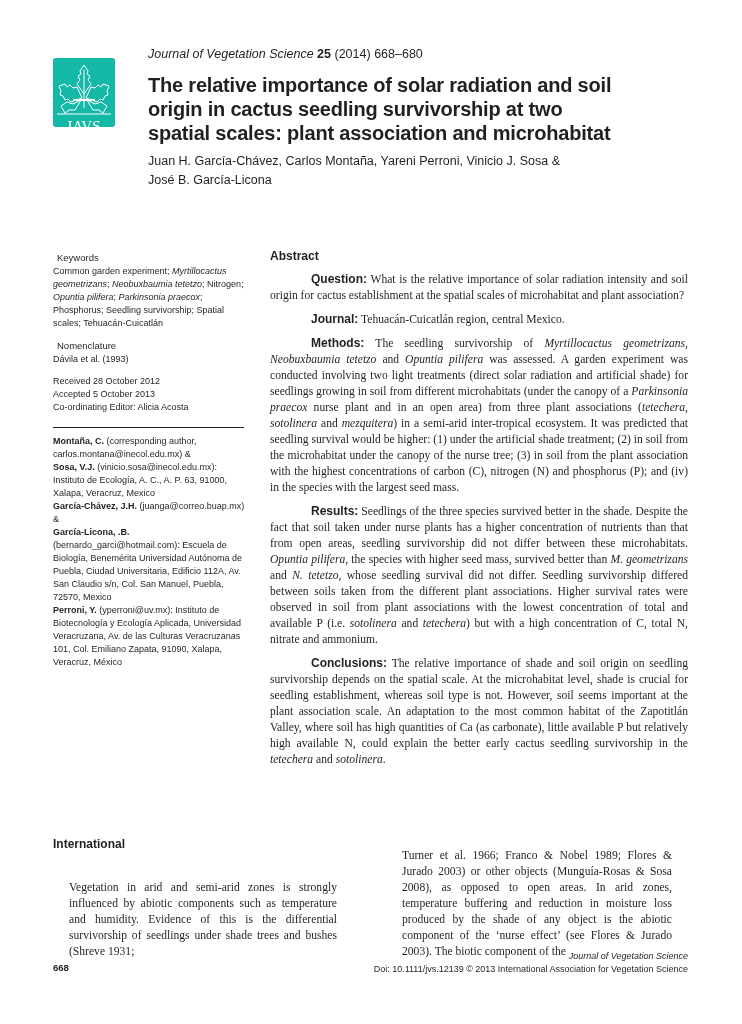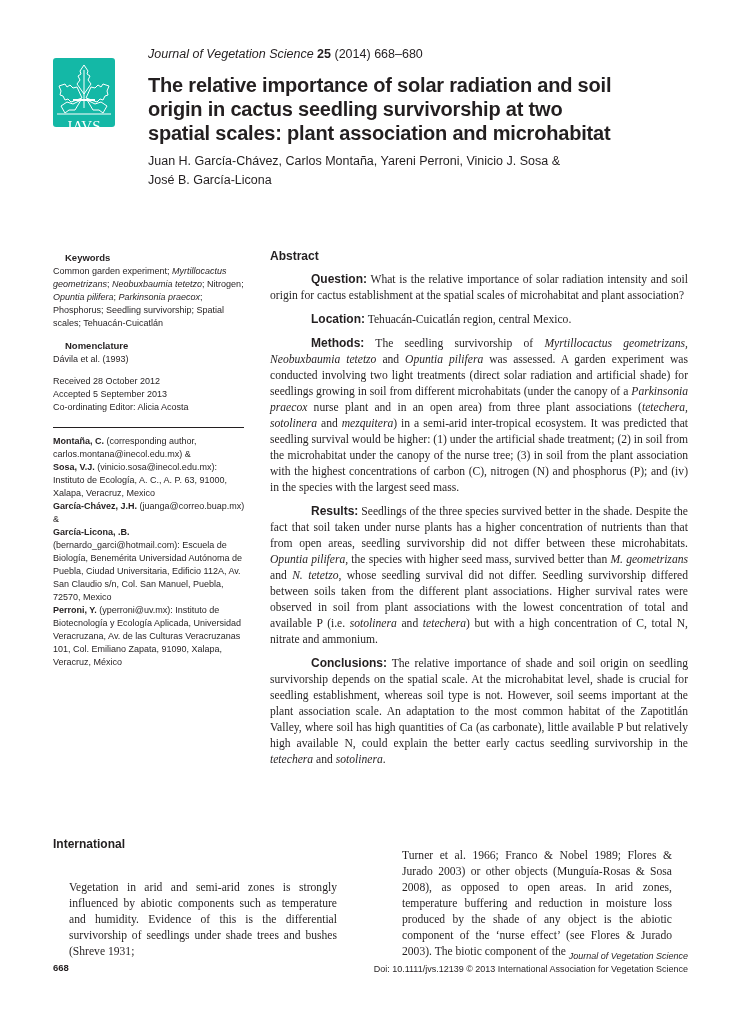--- a/index.html
+++ b/index.html
@@ -10,21 +10,21 @@
   
   .journal-line { position: absolute; left: 148px; top: 47px; font-size: 12.5px; color: #231f20; }
   .journal-line i { font-style: italic; }
   .logo { position: absolute; left: 53px; top: 58px; width: 62px; height: 69px; background: #14b8a6; border-radius: 3px; }
   .logo svg { display: block; }
   .title { position: absolute; left: 148px; top: 73px; width: 480px; font-size: 20px; line-height: 24px; font-weight: bold; color: #231f20; margin: 0; letter-spacing: -0.2px; }
   .authors { position: absolute; left: 148px; top: 152px; width: 440px; font-size: 12.5px; line-height: 19px; color: #231f20; }
 
   
   .left-col { position: absolute; left: 53px; top: 251px; width: 194px; font-size: 9px; line-height: 13px; color: #231f20; }
-  .left-col h4 { font-size: 9.5px; font-weight: bold; margin: 0 0 1px 12px; }
+  .left-col h4 { font-size: 9.5px; font-weight: normal; margin: 0 0 1px 4px; }
   .left-col p { margin: 0; }
   .left-col .block { margin-bottom: 9px; }
   .left-col .rule { border-top: 1px solid #231f20; margin: 13px 0 7px 0; width: 191px; }
   .left-col b { font-weight: bold; }
   .left-col i { font-style: italic; }
 
   
   .abstract { position: absolute; left: 270px; top: 249px; width: 418px; }
   .abstract h3 { font-size: 12px; font-weight: bold; margin: 0 0 8px 0; }
   .abs-para { font-size: 11.6px; line-height: 16px; text-align: justify; margin: 0 0 7px 0; }
@@ -83,34 +83,34 @@
   <div class="block">
     <h4>Keywords</h4>
     <p id="keywords-text"><span>Common garden experiment; </span><i>Myrtillocactus geometrizans</i><span>; </span><i>Neobuxbaumia tetetzo</i><span>; Nitrogen; </span><i>Opuntia pilifera</i><span>; </span><i>Parkinsonia praecox</i><span>; Phosphorus; Seedling survivorship; Spatial scales; Tehuacán-Cuicatlán</span></p>
   </div>
   <div class="block">
     <h4>Nomenclature</h4>
     <p>Dávila et al. (1993)</p>
   </div>
   <div class="block">
     <p>Received 28 October 2012</p>
-    <p>Accepted 5 September 2013</p>
+    <p>Accepted 5 October 2013</p>
     <p>Co-ordinating Editor: Alicia Acosta</p>
   </div>
   <div class="rule"></div>
   <div id="affiliations">
       <p><b>Montaña, C.</b><span> (corresponding author, carlos.montana@inecol.edu.mx) &amp;</span><br><b>Sosa, V.J.</b><span> (vinicio.sosa@inecol.edu.mx): Instituto de Ecología, A. C., A. P. 63, 91000, Xalapa, Veracruz, Mexico</span><br><b>García-Chávez, J.H.</b><span> (juanga@correo.buap.mx) &amp;</span><br><b>García-Licona, .B.</b><span> (bernardo_garci@hotmail.com): Escuela de Biología, Benemérita Universidad Autónoma de Puebla, Ciudad Universitaria, Edificio 112A, Av. San Claudio s/n, Col. San Manuel, Puebla, 72570, Mexico</span><br><b>Perroni, Y.</b><span> (yperroni@uv.mx): Instituto de Biotecnología y Ecología Aplicada, Universidad Veracruzana, Av. de las Culturas Veracruzanas 101, Col. Emiliano Zapata, 91090, Xalapa, Veracruz, México</span></p>
     </div>
 </div>
 
 <div class="abstract serif">
   <h3 class="sans">Abstract</h3>
   <div id="abstract-sections">
       <p class="abs-para"><span class="lbl">Question:</span><span> What is the relative importance of solar radiation intensity and soil origin for cactus establishment at the spatial scales of microhabitat and plant association?</span></p>
-      <p class="abs-para"><span class="lbl">Location:</span><span> Tehuacán-Cuicatlán region, central Mexico.</span></p>
+      <p class="abs-para"><span class="lbl">Journal:</span><span> Tehuacán-Cuicatlán region, central Mexico.</span></p>
       <p class="abs-para"><span class="lbl">Methods:</span><span> The seedling survivorship of </span><i>Myrtillocactus geometrizans, Neobuxbaumia tetetzo</i><span> and </span><i>Opuntia pilifera</i><span> was assessed. A garden experiment was conducted involving two light treatments (direct solar radiation and artificial shade) for seedlings growing in soil from different microhabitats (under the canopy of a </span><i>Parkinsonia praecox</i><span> nurse plant and in an open area) from three plant associations (</span><i>tetechera, sotolinera</i><span> and </span><i>mezquitera</i><span>) in a semi-arid inter-tropical ecosystem. It was predicted that seedling survival would be higher: (1) under the artificial shade treatment; (2) in soil from the microhabitat under the canopy of the nurse tree; (3) in soil from the plant association with the highest concentrations of carbon (C), nitrogen (N) and phosphorus (P); and (iv) in the species with the largest seed mass.</span></p>
       <p class="abs-para"><span class="lbl">Results:</span><span> Seedlings of the three species survived better in the shade. Despite the fact that soil taken under nurse plants has a higher concentration of nutrients than that from open areas, seedling survivorship did not differ between these microhabitats. </span><i>Opuntia pilifera</i><span>, the species with higher seed mass, survived better than </span><i>M. geometrizans</i><span> and </span><i>N. tetetzo</i><span>, whose seedling survival did not differ. Seedling survivorship differed between soils taken from the different plant associations. Higher survival rates were observed in soil from plant associations with the lowest concentration of total and available P (i.e. </span><i>sotolinera</i><span> and </span><i>tetechera</i><span>) but with a high concentration of C, total N, nitrate and ammonium.</span></p>
       <p class="abs-para"><span class="lbl">Conclusions:</span><span> The relative importance of shade and soil origin on seedling survivorship depends on the spatial scale. At the microhabitat level, shade is crucial for seedling establishment, whereas soil type is not. However, soil seems important at the plant association scale. An adaptation to the most common habitat of the Zapotitlán Valley, where soil has high quantities of Ca (as carbonate), little available P but relatively high available N, could explain the better early cactus seedling survivorship in the </span><i>tetechera</i><span> and </span><i>sotolinera</i><span>.</span></p>
     </div>
 </div>
 
 <div class="intro-head sans">International</div>
 <div class="col-left serif">
   <p>Vegetation in arid and semi-arid zones is strongly influenced by abiotic components such as temperature and humidity. Evidence of this is the differential survivorship of seedlings under shade trees and bushes (Shreve 1931;</p>
 </div>

